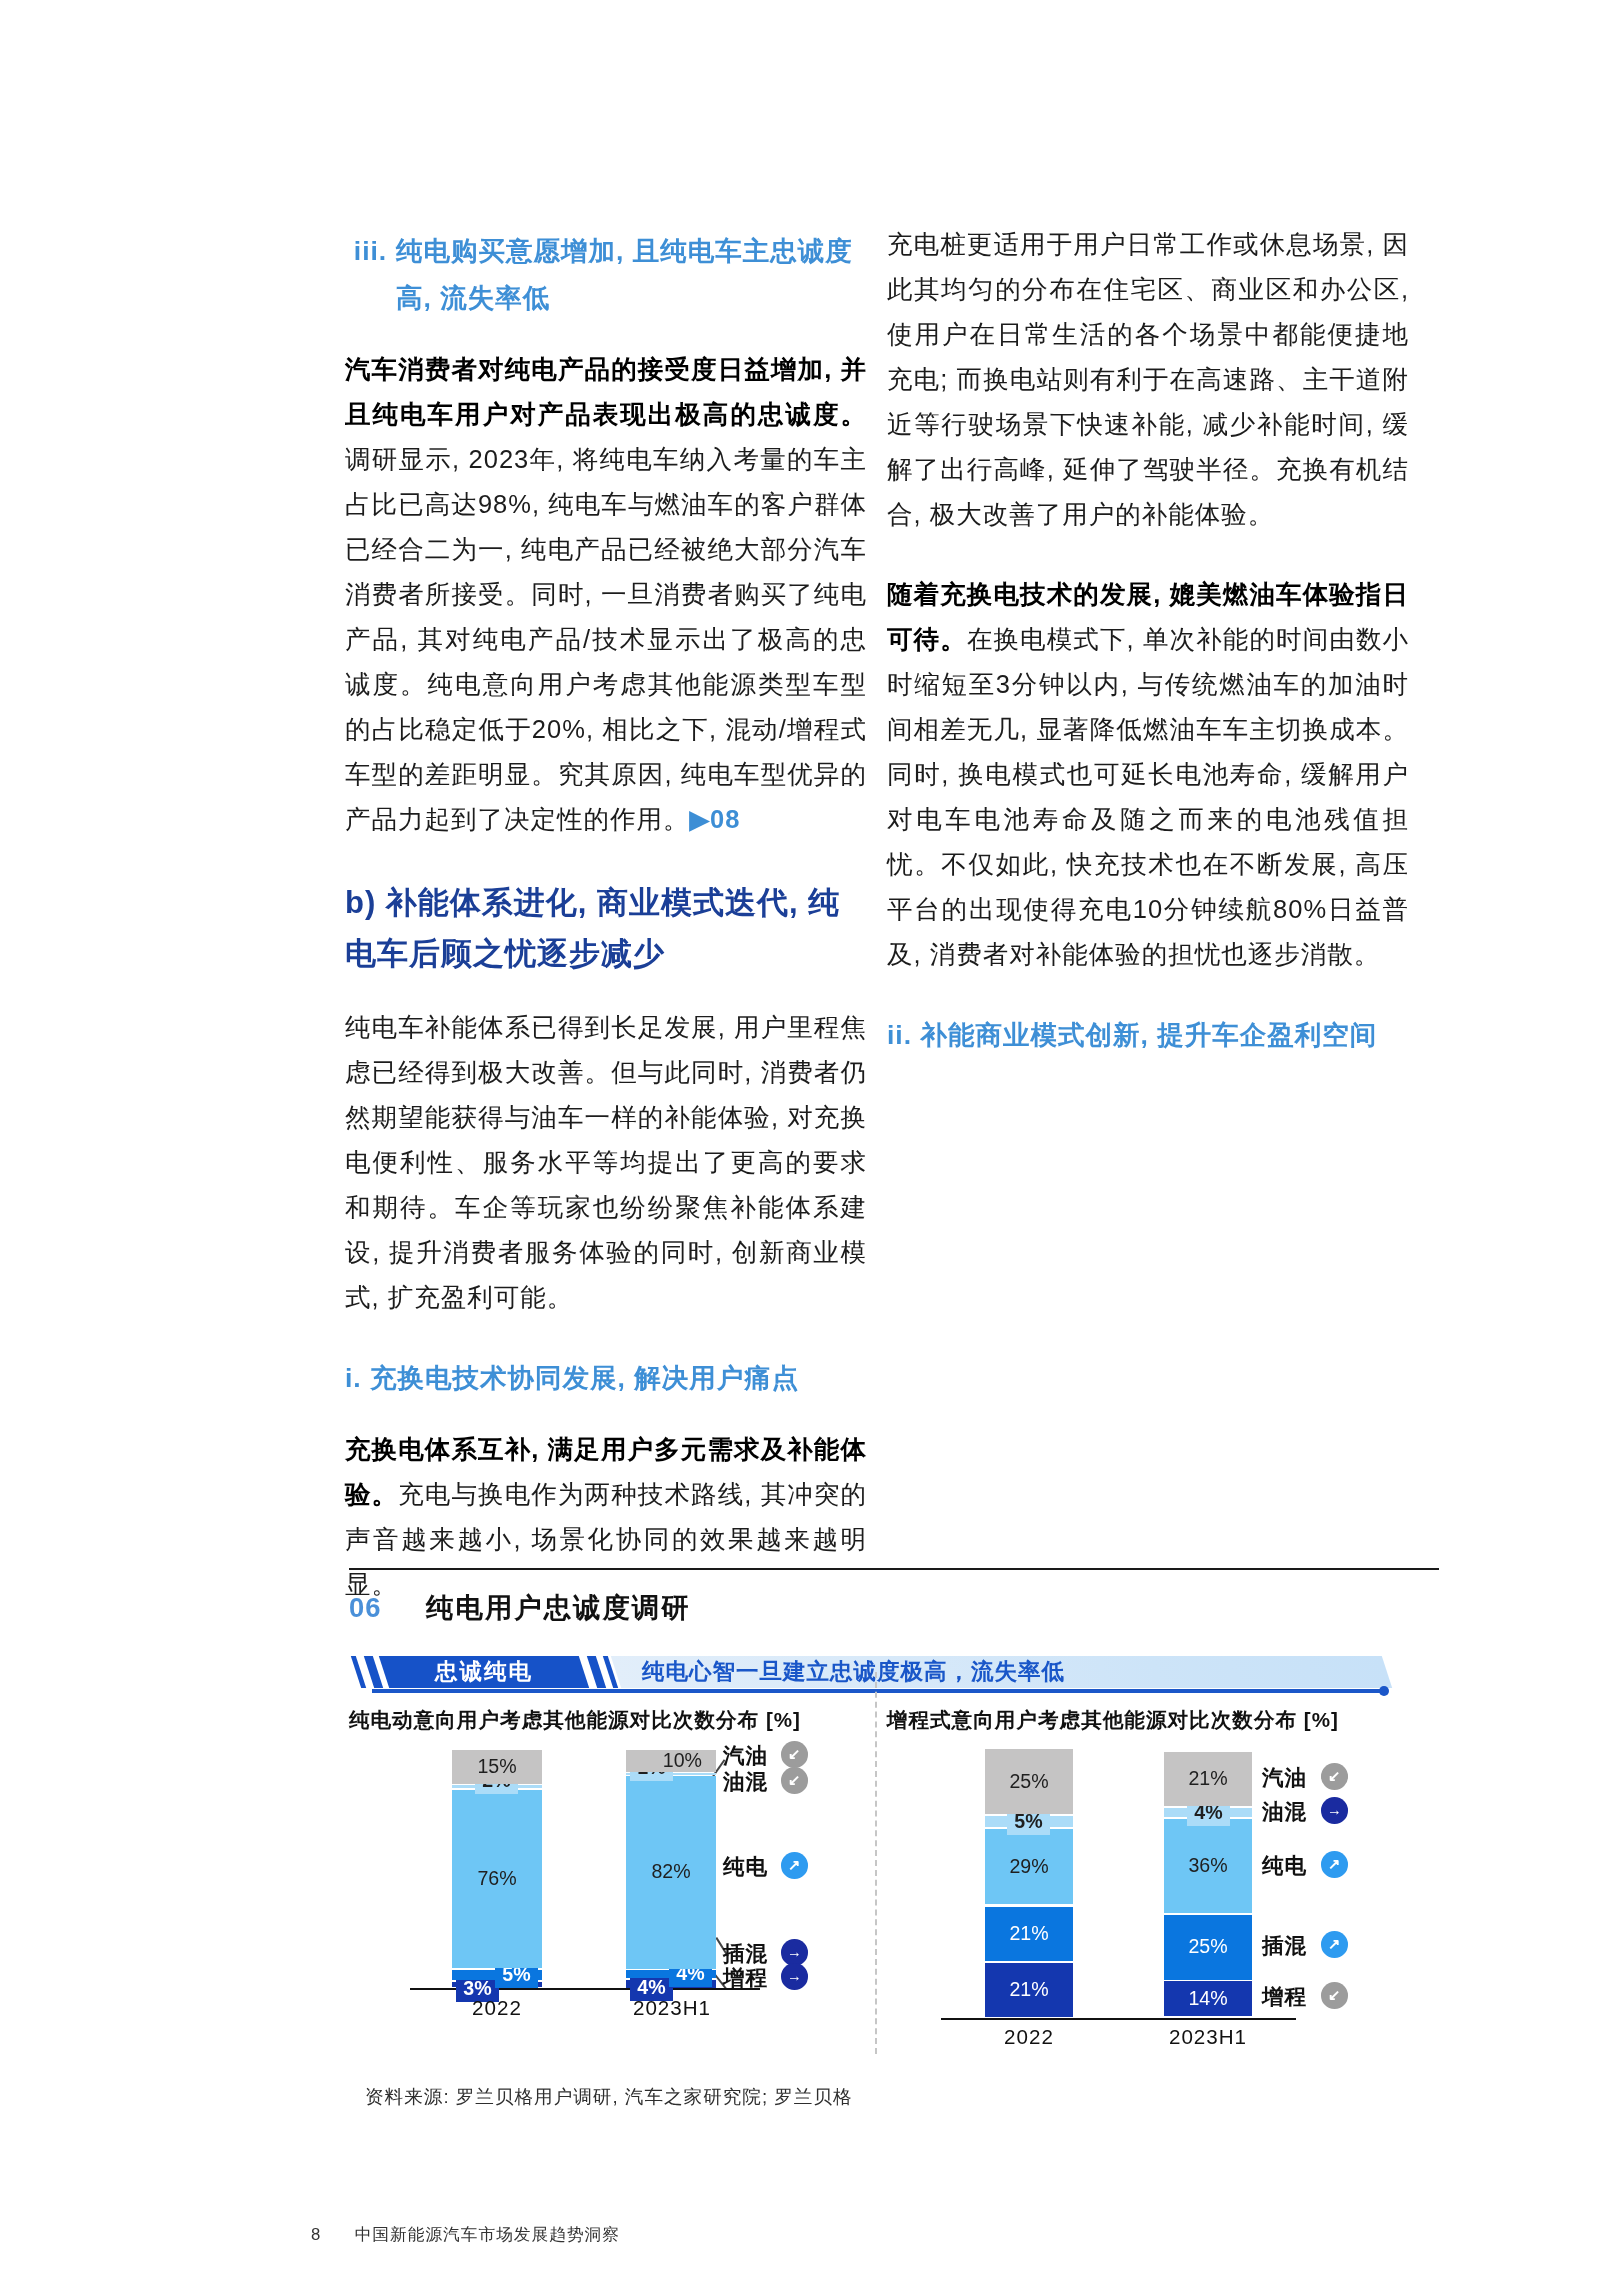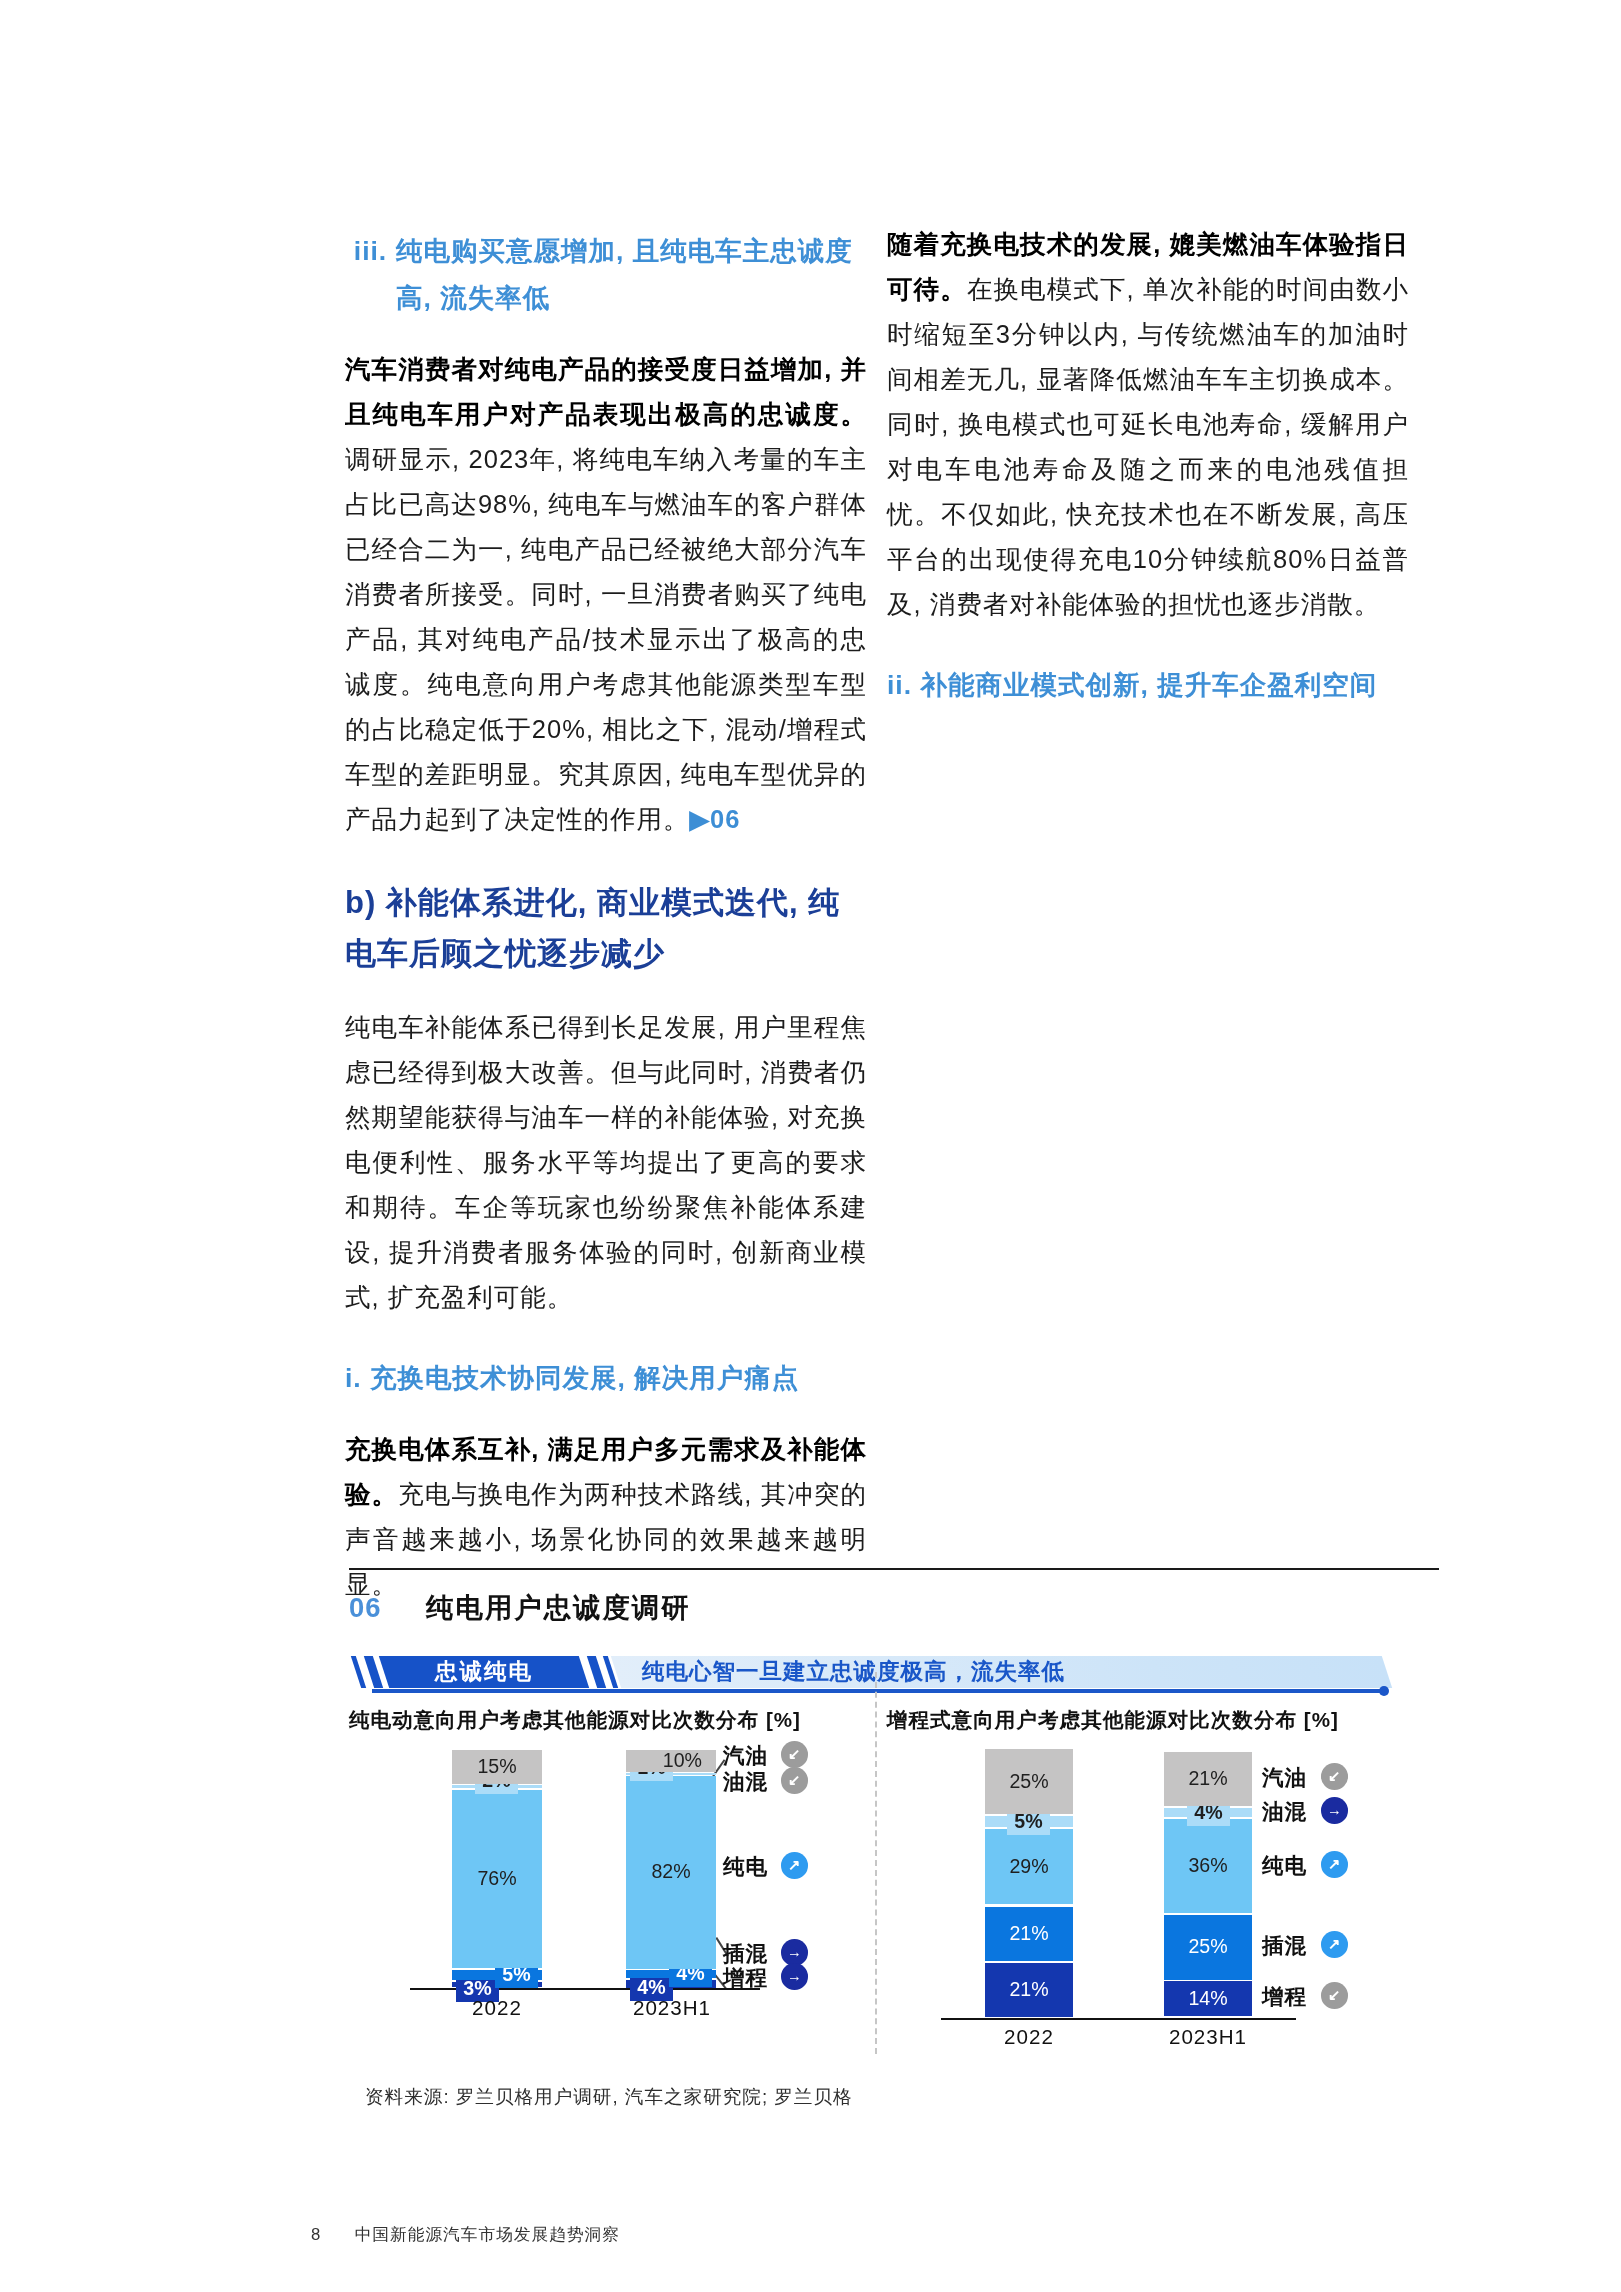--- a/index.html
+++ b/index.html
@@ -72,28 +72,29 @@
 </style>
 </head>
 <body>
 
 <div class="page">
 
   <div class="col col-left">
     <div class="h-blue">
       <span class="mark">iii.</span><span class="htxt">纯电购买意愿增加, 且纯电车主忠诚度<br>高, 流失率低</span>
     </div>
-    <p class="body-p"><b>汽车消费者对纯电产品的接受度日益增加, 并且纯电车用户对产品表现出极高的忠诚度。</b><span>调研显示, 2023年, 将纯电车纳入考量的车主占比已高达98%, 纯电车与燃油车的客户群体已经合二为一, 纯电产品已经被绝大部分汽车消费者所接受。同时, 一旦消费者购买了纯电产品, 其对纯电产品/技术显示出了极高的忠诚度。纯电意向用户考虑其他能源类型车型的占比稳定低于20%, 相比之下, 混动/增程式车型的差距明显。究其原因, 纯电车型优异的产品力起到了决定性的作用。</span><span class="ref">▶06</span></p>
+    <p class="body-p"><b>汽车消费者对纯电产品的接受度日益增加, 并且纯电车用户对产品表现出极高的忠诚度。</b><span>调研显示, 2023年, 将纯电车纳入考量的车主占比已高达98%, 纯电车与燃油车的客户群体已经合二为一, 纯电产品已经被绝大部分汽车消费者所接受。同时, 一旦消费者购买了纯电产品, 其对纯电产品/技术显示出了极高的忠诚度。纯电意向用户考虑其他能源类型车型的占比稳定低于20%, 相比之下, 混动/增程式车型的差距明显。究其原因, 纯电车型优异的产品力起到了决定性的作用。</span><span class="ref">▶08</span></p>
     <div class="h-navy">b) 补能体系进化, 商业模式迭代, 纯<br>电车后顾之忧逐步减少</div>
     <p class="body-p">纯电车补能体系已得到长足发展, 用户里程焦虑已经得到极大改善。但与此同时, 消费者仍然期望能获得与油车一样的补能体验, 对充换电便利性、服务水平等均提出了更高的要求和期待。车企等玩家也纷纷聚焦补能体系建设, 提升消费者服务体验的同时, 创新商业模式, 扩充盈利可能。</p>
     <div class="h-blue">i. 充换电技术协同发展, 解决用户痛点</div>
     <p class="body-p"><b>充换电体系互补, 满足用户多元需求及补能体验。</b><span>充电与换电作为两种技术路线, 其冲突的声音越来越小, 场景化协同的效果越来越明显。</span></p>
   </div>
 
   <div class="col col-right">
+    <p class="body-p">充电桩更适用于用户日常工作或休息场景, 因此其均匀的分布在住宅区、商业区和办公区, 使用户在日常生活的各个场景中都能便捷地充电; 而换电站则有利于在高速路、主干道附近等行驶场景下快速补能, 减少补能时间, 缓解了出行高峰, 延伸了驾驶半径。充换有机结合, 极大改善了用户的补能体验。</p>
     <p class="body-p"><b>随着充换电技术的发展, 媲美燃油车体验指日可待。</b><span>在换电模式下, 单次补能的时间由数小时缩短至3分钟以内, 与传统燃油车的加油时间相差无几, 显著降低燃油车车主切换成本。同时, 换电模式也可延长电池寿命, 缓解用户对电车电池寿命及随之而来的电池残值担忧。不仅如此, 快充技术也在不断发展, 高压平台的出现使得充电10分钟续航80%日益普及, 消费者对补能体验的担忧也逐步消散。</span></p>
     <div class="h-blue">ii. 补能商业模式创新, 提升车企盈利空间</div>
   </div>
 
   <div class="fig-rule"></div>
   <div class="fig-head">
     <span class="fig-num">06</span>
     <span class="fig-title">纯电用户忠诚度调研</span>
   </div>
 

